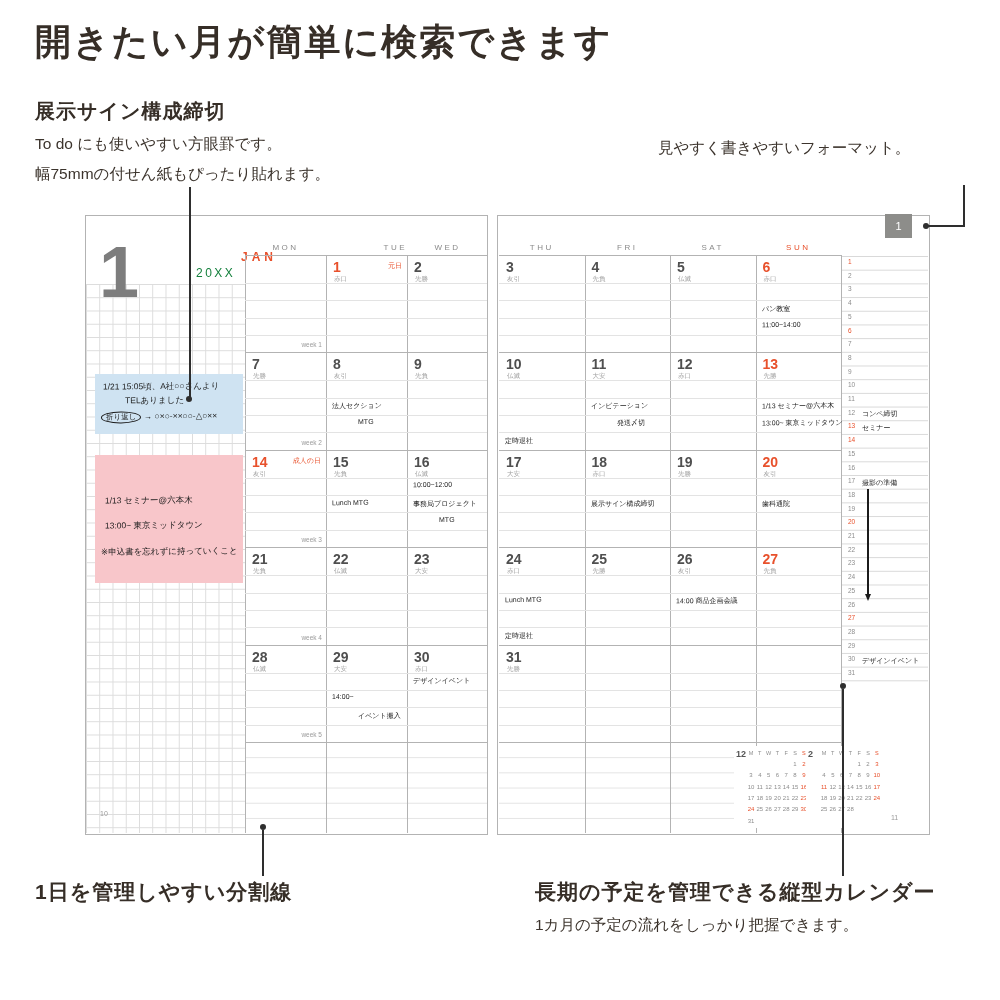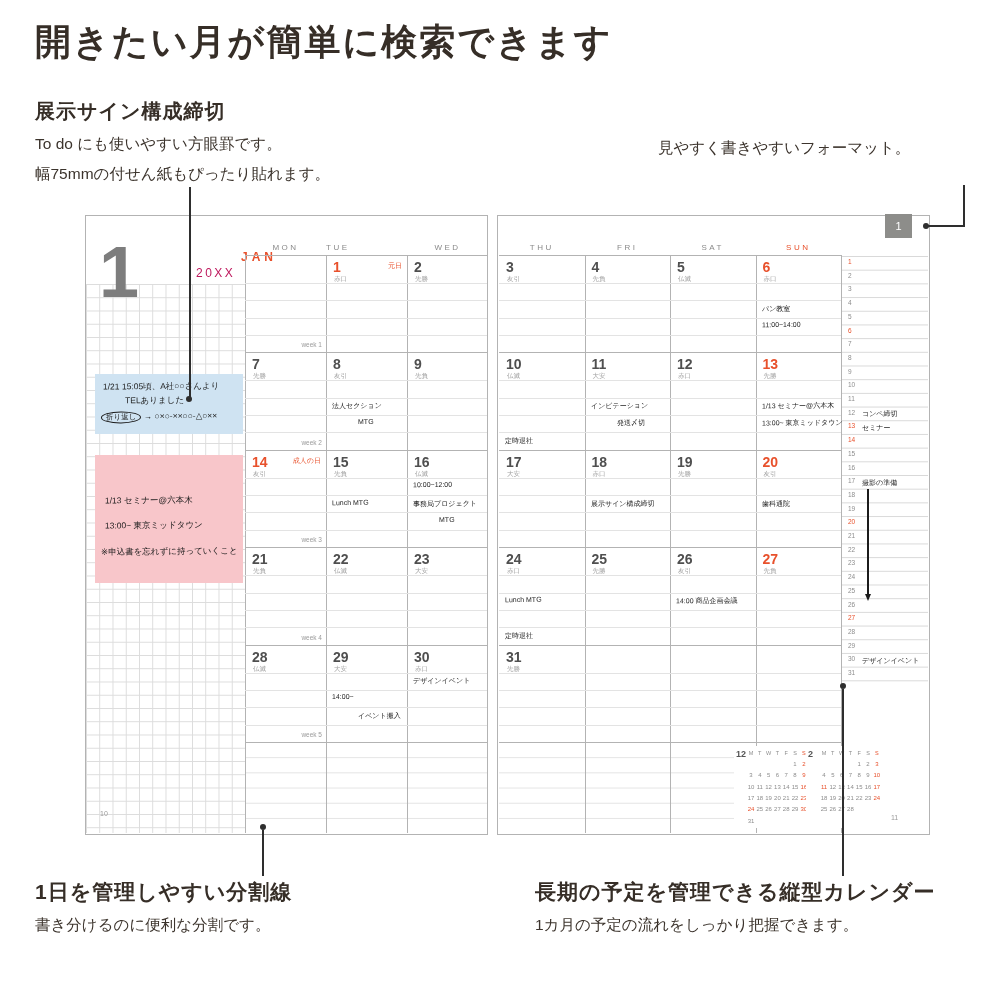--- a/index.html
+++ b/index.html
@@ -25,21 +25,21 @@
   
   .page{border:1px solid #b3b3b3;background:#fff;box-sizing:border-box;}
   .left-page{left:85px;top:215px;width:403px;height:620px;}
   .right-page{left:497px;top:215px;width:433px;height:620px;}
   .memo-grid{left:86px;top:284px;width:159px;height:549px;
     background-image:linear-gradient(#dcdcdc 1px,transparent 1px),linear-gradient(90deg,#dcdcdc 1px,transparent 1px);
     background-size:13.25px 13.25px;}
   .bottom-lines{background-image:linear-gradient(#e3e3e3 1px,transparent 1px);background-size:100% 15.2px;}
   .month-num{left:99px;top:238px;font-size:72px;line-height:0.95;font-weight:bold;color:#7d7d7d;}
   .month-name{left:197px;top:250px;font-size:12px;font-weight:bold;letter-spacing:4px;color:#e8512c;margin-left:44px;}
-  .month-year{left:196px;top:266px;font-size:12px;letter-spacing:2.5px;color:#be185d;}
+  .month-year{left:196px;top:266px;font-size:12px;letter-spacing:2.5px;color:#15803d;}
   .pagenum{font-size:7px;color:#9b9b9b;}
   .index-tab{left:885px;top:214px;width:27px;height:24px;background:#8d8d8a;color:#fff;
     font-size:11px;display:flex;align-items:center;justify-content:center;z-index:15;}
   
   .conn{background:#2e2e2e;z-index:20;}
   .dot{width:6px;height:6px;border-radius:50%;background:#2e2e2e;z-index:21;}
   
   .sticky{box-sizing:border-box;z-index:6;}
   .sticky-blue{left:95px;top:374px;width:148px;height:60px;background:#cfe3f2;}
   .sticky-pink{left:95px;top:455px;width:148px;height:128px;background:#f8c6ca;}
@@ -64,21 +64,20 @@
     <div class="ann-l">To do にも使いやすい方眼罫です。</div>
     <div class="ann-l">幅75mmの付せん紙もぴったり貼れます。</div>
   </div>
 
   <div class="abs index-ann">
     <div class="ann-l">見やすく書きやすいフォーマット。</div>
   </div>
 
   <div class="abs bl-ann">
     <div class="ann-h">1日を管理しやすい分割線</div>
-    <div class="ann-l">書き分けるのに便利な分割です。</div>
   </div>
 
   <div class="abs br-ann">
     <div class="ann-h">長期の予定を管理できる縦型カレンダー</div>
     <div class="ann-l">1カ月の予定の流れをしっかり把握できます。</div>
   </div>
 
   <div class="abs page left-page"></div>
   <div class="abs page right-page"></div>
   <div class="abs memo-grid"></div>
@@ -112,21 +111,21 @@
   <div class="abs conn" style="left:963px;top:185px;width:2px;height:42px;"></div>
   <div class="abs conn" style="left:927px;top:225px;width:38px;height:2px;"></div>
   <div class="abs dot" style="left:923px;top:223px;"></div>
   <div class="abs dot" style="left:260px;top:824px;"></div>
   <div class="abs conn" style="left:262px;top:830px;width:2px;height:46px;"></div>
   <div class="abs dot" style="left:840px;top:683px;"></div>
   <div class="abs conn" style="left:842px;top:689px;width:2px;height:187px;"></div>
 
   <div id="gen">
       <div style="position: absolute; left: 245px; top: 243px; width: 81px; text-align: center; font-size: 8px; letter-spacing: 2.5px; color: rgb(138, 138, 138);">MON</div>
-      <div style="position: absolute; left: 326px; top: 243px; width: 81px; text-align: left; font-size: 8px; letter-spacing: 2.5px; color: rgb(138, 138, 138);">TUE</div>
+      <div style="position: absolute; left: 326px; top: 243px; width: 81px; text-align: right; font-size: 8px; letter-spacing: 2.5px; color: rgb(138, 138, 138);">TUE</div>
       <div style="position: absolute; left: 407px; top: 243px; width: 81px; text-align: center; font-size: 8px; letter-spacing: 2.5px; color: rgb(138, 138, 138);">WED</div>
       <div style="position: absolute; left: 499px; top: 243px; width: 85.5px; text-align: center; font-size: 8px; letter-spacing: 2.5px; color: rgb(138, 138, 138);">THU</div>
       <div style="position: absolute; left: 584.5px; top: 243px; width: 85.5px; text-align: center; font-size: 8px; letter-spacing: 2.5px; color: rgb(138, 138, 138);">FRI</div>
       <div style="position: absolute; left: 670px; top: 243px; width: 85.5px; text-align: center; font-size: 8px; letter-spacing: 2.5px; color: rgb(138, 138, 138);">SAT</div>
       <div style="position: absolute; left: 755.5px; top: 243px; width: 85.5px; text-align: center; font-size: 8px; letter-spacing: 2.5px; color: rgb(232, 81, 44);">SUN</div>
       <div style="position: absolute; left: 245px; top: 255px; width: 242px; height: 1px; background: rgb(179, 179, 179);"></div>
       <div style="position: absolute; left: 499px; top: 255px; width: 342px; height: 1px; background: rgb(179, 179, 179);"></div>
       <div style="position: absolute; left: 245px; top: 352.4px; width: 242px; height: 1px; background: rgb(179, 179, 179);"></div>
       <div style="position: absolute; left: 499px; top: 352.4px; width: 342px; height: 1px; background: rgb(179, 179, 179);"></div>
       <div style="position: absolute; left: 245px; top: 449.8px; width: 242px; height: 1px; background: rgb(179, 179, 179);"></div>

